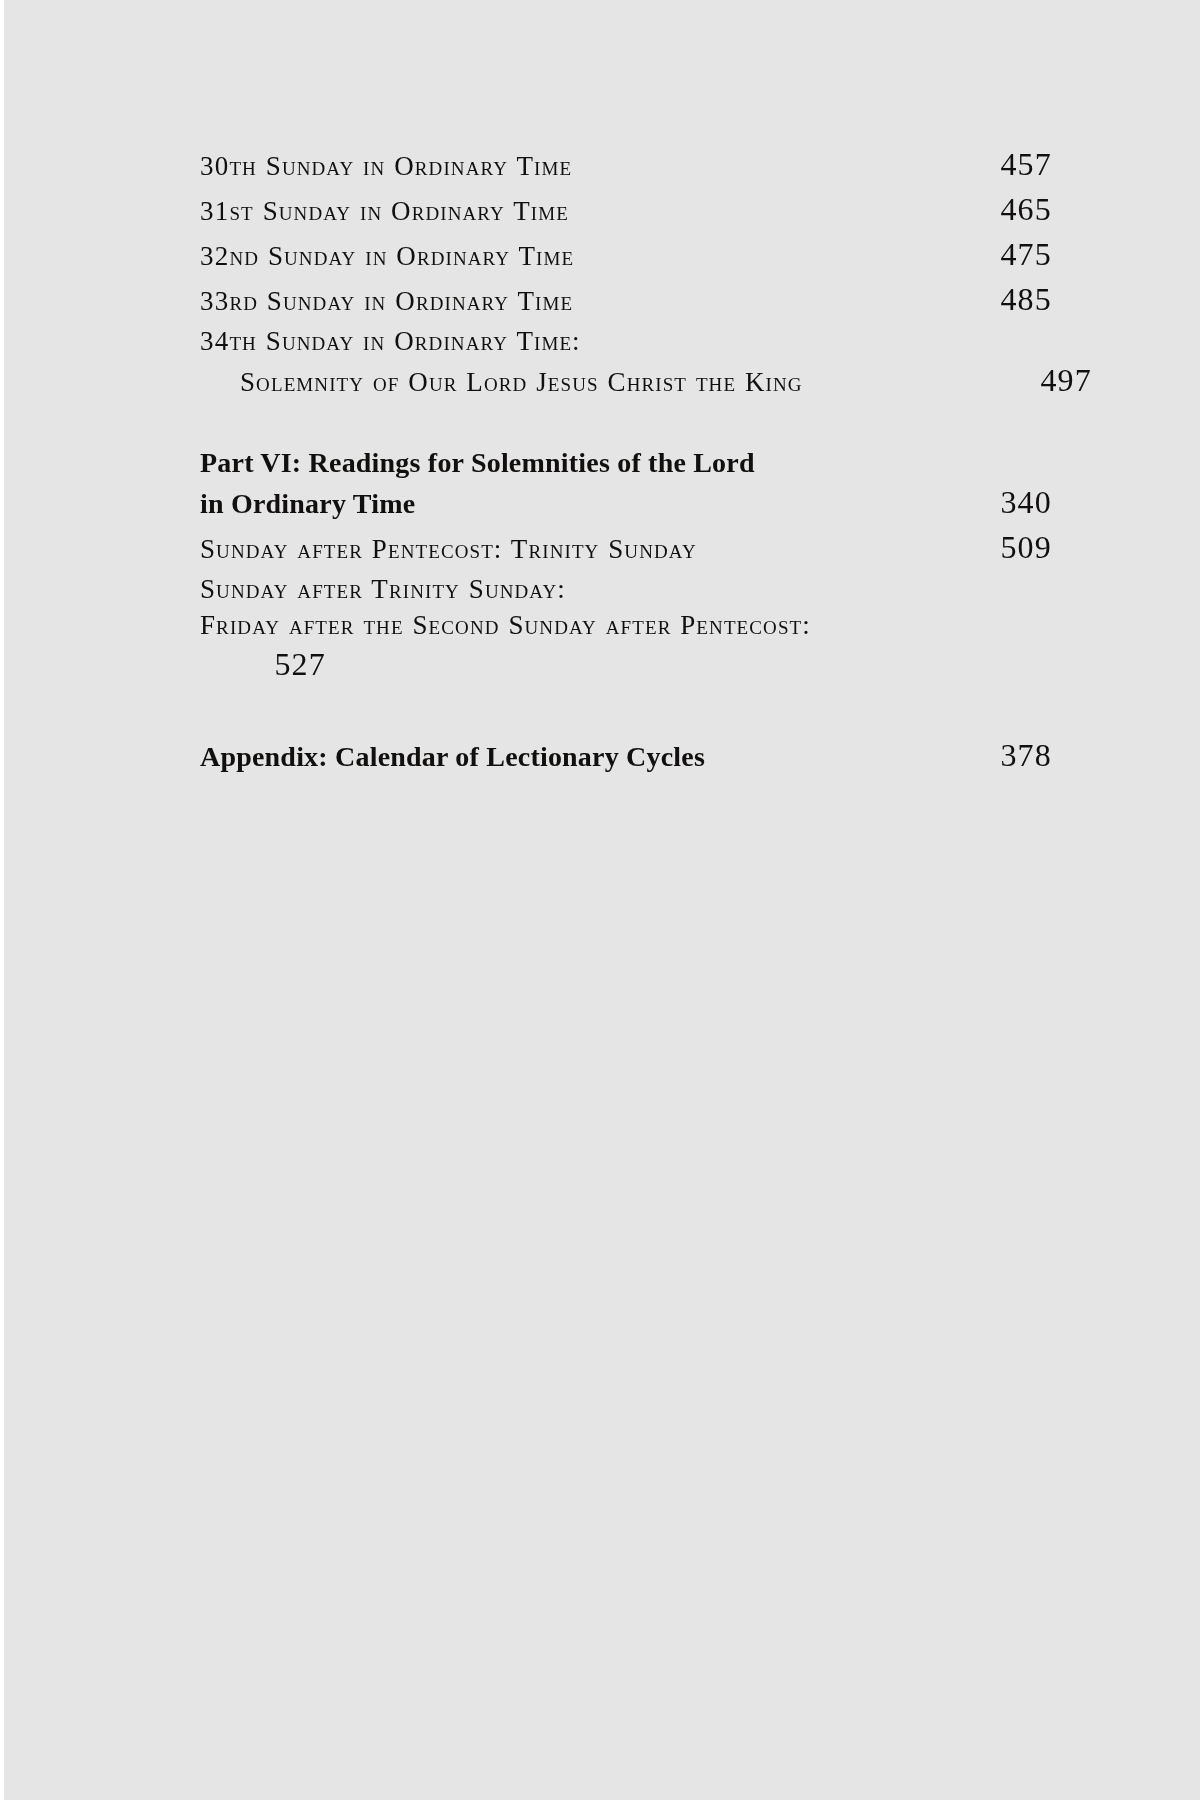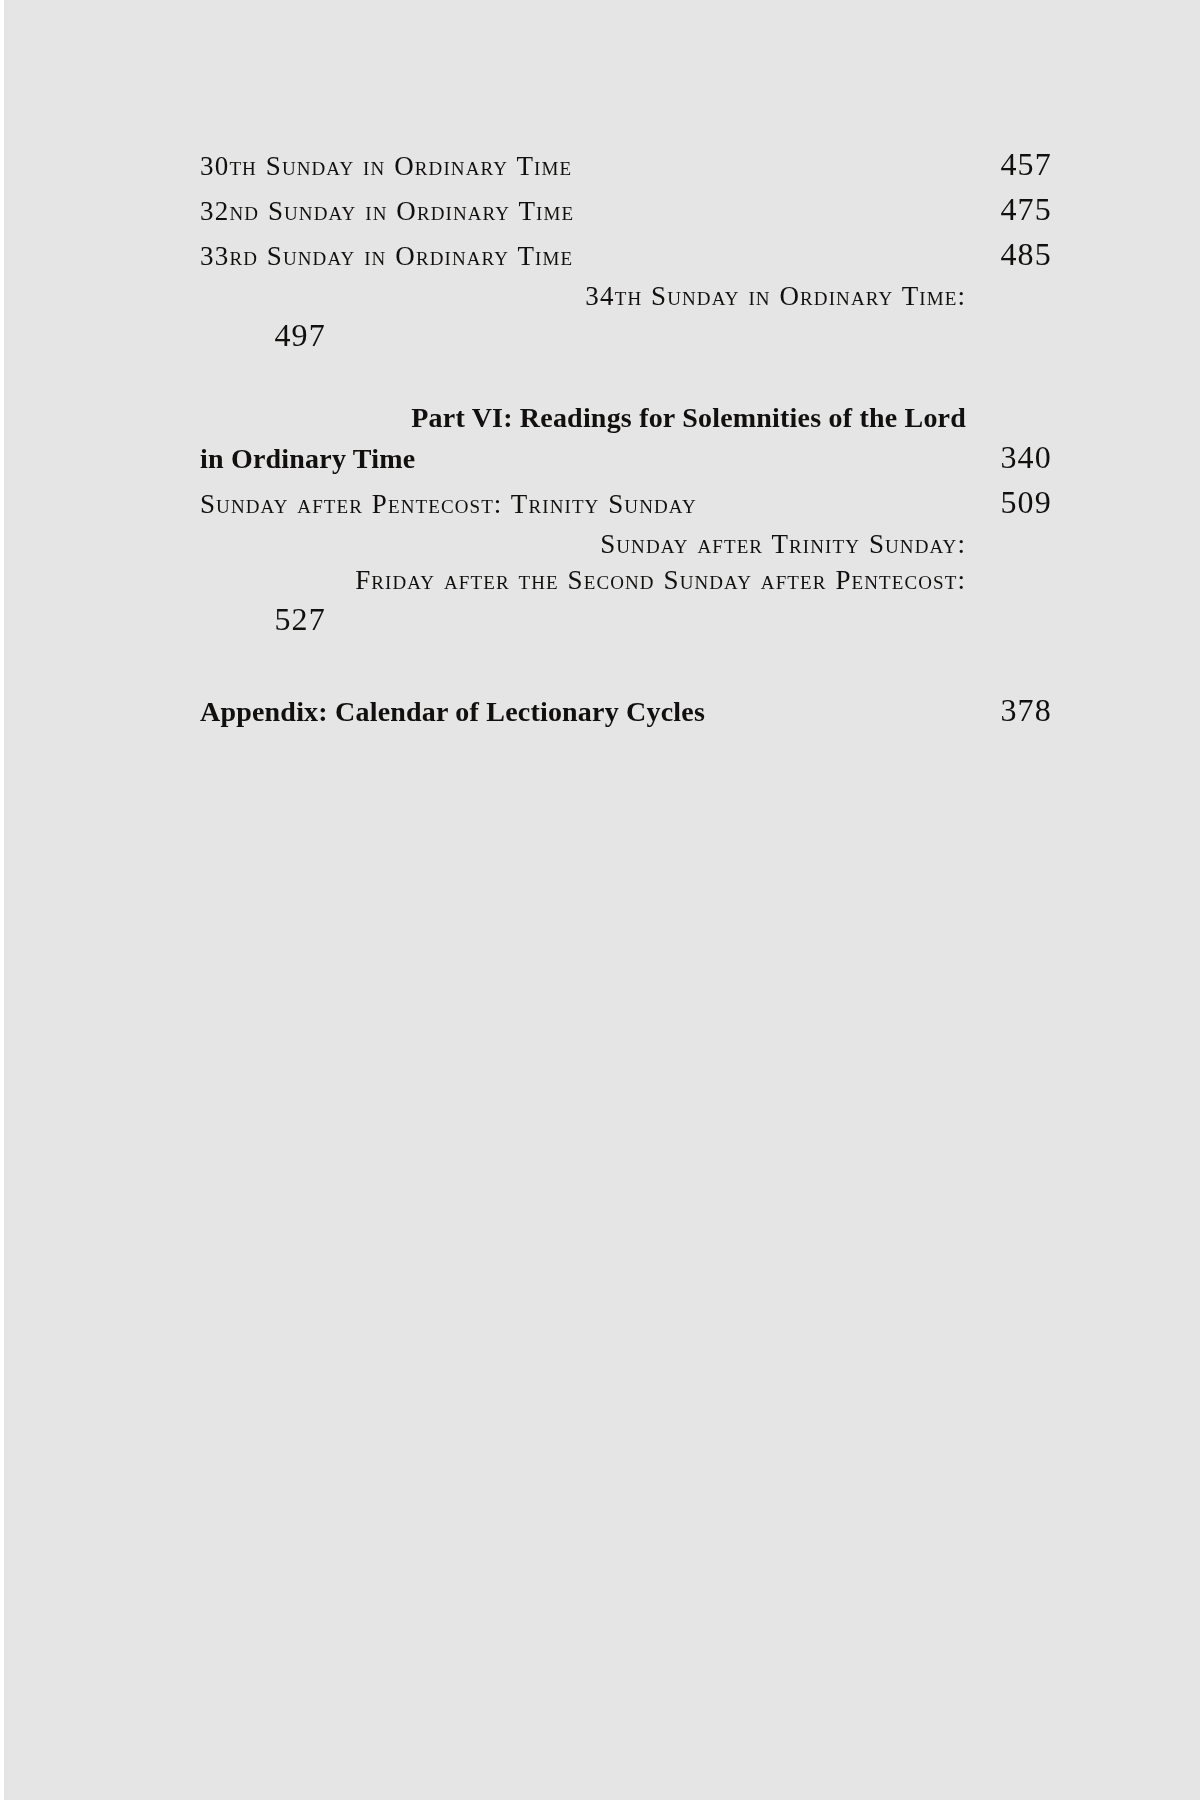--- a/index.html
+++ b/index.html
@@ -79,52 +79,57 @@
     font-size: 28px;
     font-weight: 700;
     letter-spacing: 0.2px;
   }
 
   
   .indent-1 { padding-left: 40px; }
 
   
   .line    { margin-bottom: 13px; }
-  .line-tight { margin-bottom: 9px; text-align: right; }
+  .line-tight { margin-bottom: 9px; }
   .gap-md  { height: 40px; }
   .gap-lg  { height: 46px; }
 </style>
 </head>
 <body>
 
 <div class="page">
   <div class="toc">
 
     <div class="row line">
       <span class="title smallcaps"><span class="osf">30</span><span>th</span><span> Sunday in Ordinary Time</span></span>
       <span class="pageno">457</span>
     </div>
 
+    <div class="row line">
+      <span class="title smallcaps"><span class="osf">31</span><span>st</span><span> Sunday in Ordinary Time</span></span>
+      <span class="pageno">465</span>
+    </div>
 
     <div class="row line">
       <span class="title smallcaps"><span class="osf">32</span><span>nd</span><span> Sunday in Ordinary Time</span></span>
       <span class="pageno">475</span>
     </div>
 
     <div class="row line">
       <span class="title smallcaps"><span class="osf">33</span><span>rd</span><span> Sunday in Ordinary Time</span></span>
       <span class="pageno">485</span>
     </div>
 
     <div class="row line-tight">
       <span class="title smallcaps"><span class="osf">34</span><span>th</span><span> Sunday in Ordinary Time:</span></span>
       <span class="pageno"></span>
     </div>
 
     <div class="row line indent-1">
+      <span class="title smallcaps">Solemnity of Our Lord Jesus Christ the King</span>
       <span class="pageno">497</span>
     </div>
 
     <div class="gap-md"></div>
 
     <div class="row line-tight">
       <span class="title heading">Part VI: Readings for Solemnities of the Lord</span>
       <span class="pageno"></span>
     </div>
 

